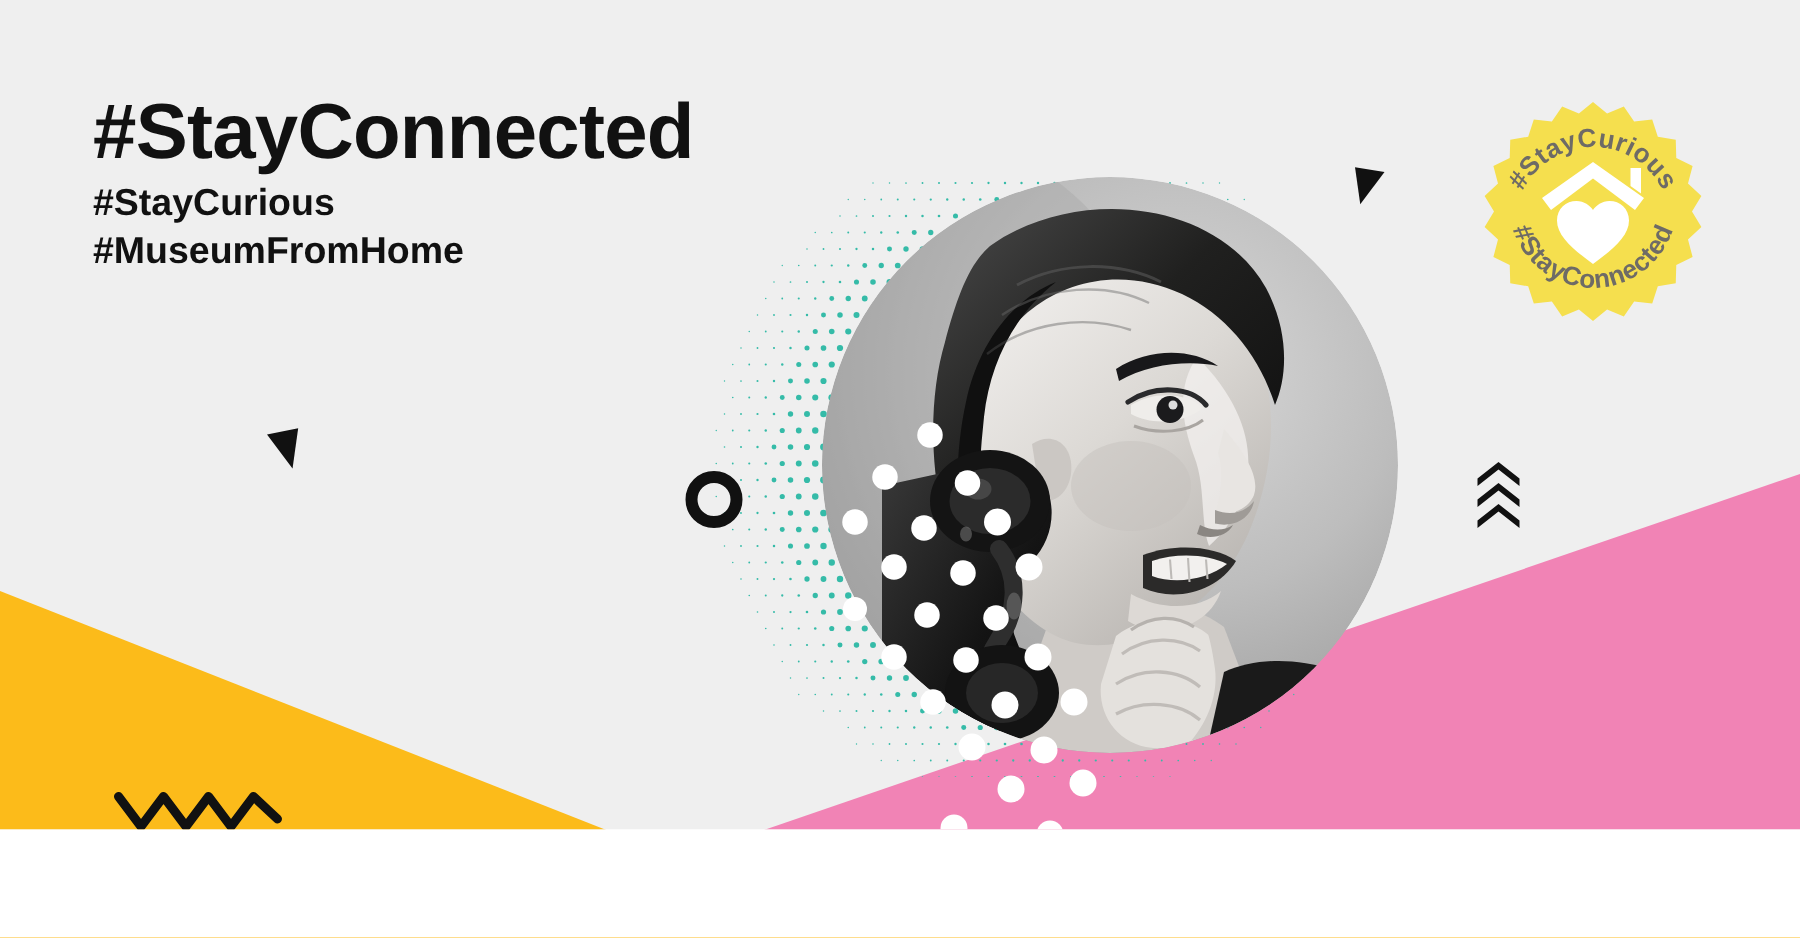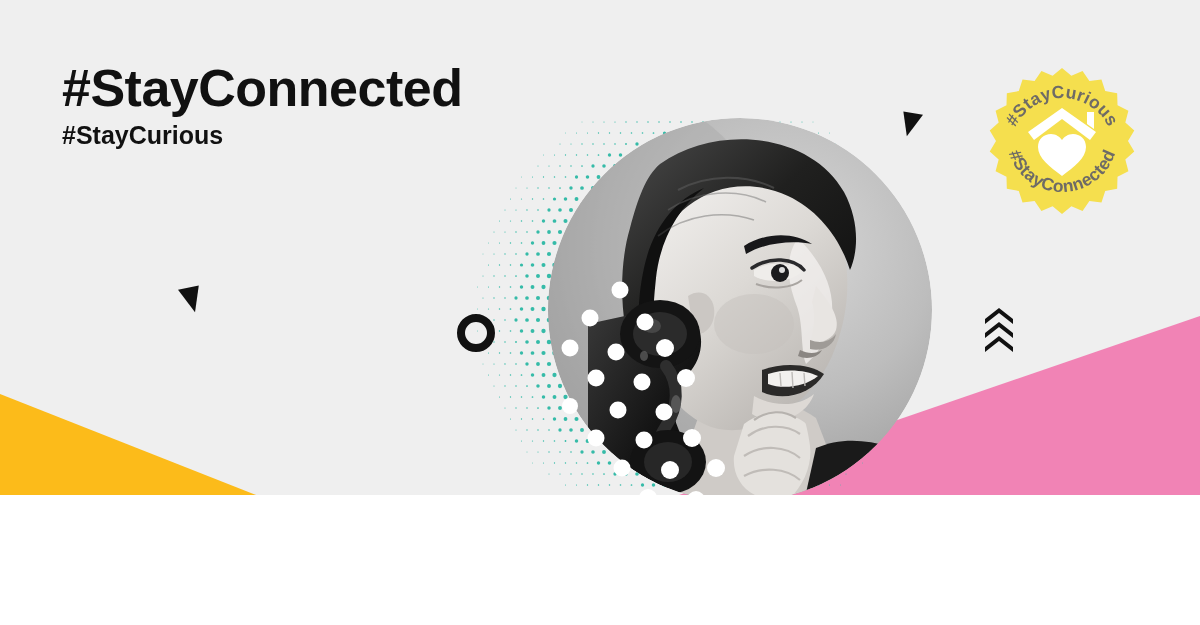--- a/index.html
+++ b/index.html
@@ -4,21 +4,21 @@
 <title>StayConnected Banner</title>
 <style>
   html,body{margin:0;padding:0;}
   body{
     font-family:"Liberation Sans", sans-serif;
     background:#ffffff;
   }
   #stage{
     position:relative;
     width:1200px;
-    height:495px;
+    height:553px;
     overflow:hidden;
     background:#efefef;
   }
 
   
   .shape{position:absolute;}
 
   #yellow-wedge{
     left:0; top:0; width:1200px; height:625px;
     clip-path: polygon(0 394px, 586px 625px, 0 625px);
@@ -634,20 +634,21 @@
         <circle cx="182" cy="262" r="9"></circle>
         <circle cx="96" cy="292" r="9"></circle>
         <circle cx="160" cy="296" r="9"></circle>
         <circle cx="122" cy="318" r="9"></circle>
       </g>
   </svg>
 
   <div id="headline">
     <p class="h1">#StayConnected</p>
     <p class="h2">#StayCurious</p>
+    <p class="h2">#MuseumFromHome</p>
   </div>
 
   <svg id="badge" viewBox="0 0 152 146">
     <defs>
       <path id="arcTop" d="M 24 82 A 52 52 0 0 1 128 82" fill="none"></path>
       <path id="arcBottom" d="M 20 68 A 56 56 0 0 0 132 68" fill="none"></path>
     </defs>
     <g id="badge-scallop">
         <path d="M76.00 0.00 L85.39 7.67 L96.57 2.96 L103.42 12.96 L115.47 11.59 L119.22 23.12 L131.17 25.20 L131.52 37.32 L142.40 42.67 L139.33 54.41 L148.26 62.61 L142.00 73.00 L148.26 83.39 L139.33 91.59 L142.40 103.33 L131.52 108.68 L131.17 120.80 L119.22 122.88 L115.47 134.41 L103.42 133.04 L96.57 143.04 L85.39 138.33 L76.00 146.00 L66.61 138.33 L55.43 143.04 L48.58 133.04 L36.53 134.41 L32.78 122.88 L20.83 120.80 L20.48 108.68 L9.60 103.33 L12.67 91.59 L3.74 83.39 L10.00 73.00 L3.74 62.61 L12.67 54.41 L9.60 42.67 L20.48 37.32 L20.83 25.20 L32.78 23.12 L36.53 11.59 L48.58 12.96 L55.43 2.96 L66.61 7.67 Z" fill="#f5df4e"></path>
       </g>

